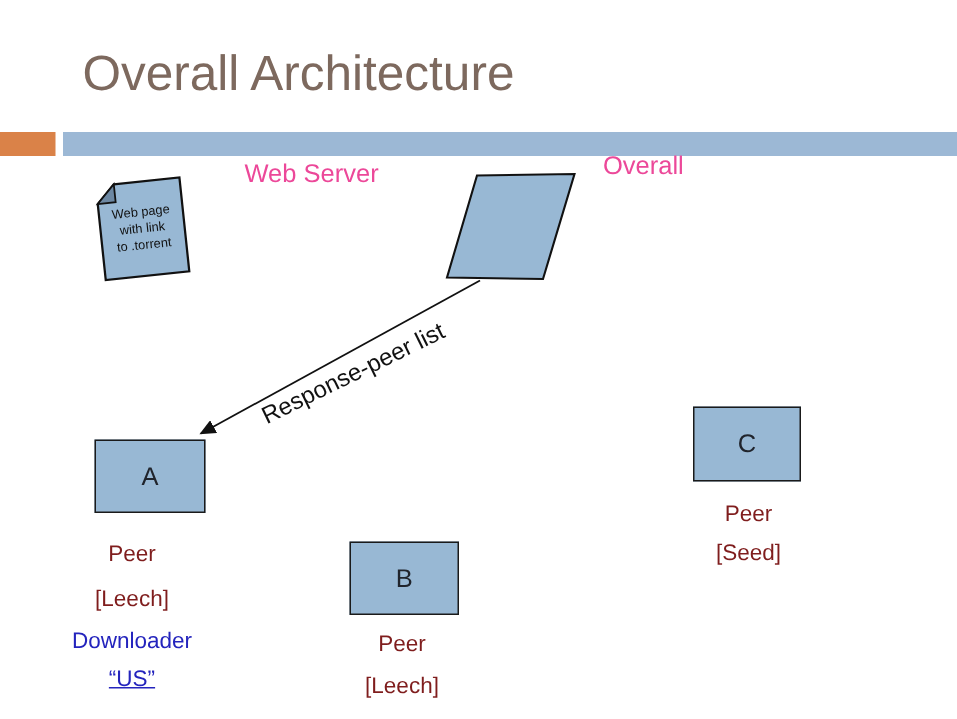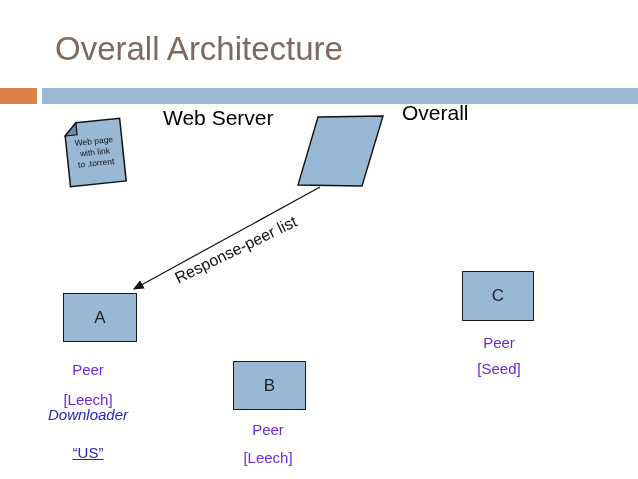--- a/index.html
+++ b/index.html
@@ -15,21 +15,21 @@
     white-space:nowrap;
   }
   .bar-orange{
     position:absolute;left:0;top:88px;width:37px;height:16px;background:#da8248;
   }
   .bar-blue{
     position:absolute;left:42px;top:88px;width:596px;height:16px;background:#9cb8d5;
   }
   .diagram-svg{position:absolute;left:0;top:0;width:638px;height:479px;}
   .label{
-    position:absolute;color:#000000;font-size:21px;white-space:nowrap;
+    position:absolute;color:#ec4899;font-size:17px;white-space:nowrap;
   }
   .note-text{
     position:absolute;left:67px;top:121px;width:56px;height:63px;
     transform:rotate(-6deg);transform-origin:50% 50%;
     display:flex;flex-direction:column;justify-content:center;align-items:center;
     font-size:8.5px;line-height:1.3;color:#111;text-align:center;
   }
   .arrow-label{
     position:absolute;left:151px;top:241px;width:170px;text-align:center;
     transform:rotate(-26deg);
@@ -38,21 +38,21 @@
   .node-box{
     position:absolute;background:#98b8d4;border:1px solid #1a1a1a;
     display:flex;align-items:center;justify-content:center;
     font-size:17px;color:#20242c;
   }
   .box-a{left:63px;top:293px;width:72px;height:47px;}
   .box-b{left:233px;top:361px;width:71px;height:47px;}
   .box-c{left:462px;top:271px;width:70px;height:48px;}
   .caption{
     position:absolute;width:160px;text-align:center;
-    font-size:15px;color:#6d28d9;white-space:nowrap;
+    font-size:15px;color:#7f1d1d;white-space:nowrap;
   }
   .caption.blue{color:#2424bd;}
   .col-a{left:8px;}
   .col-b{left:188px;}
   .col-c{left:419px;}
 </style>
 </head>
 <body>
 
 <div class="slide">
@@ -95,21 +95,21 @@
   </div>
   <div class="node-box box-b">
     <span>B</span>
   </div>
   <div class="node-box box-c">
     <span>C</span>
   </div>
 
   <div class="caption col-a" style="top:361px;">Peer</div>
   <div class="caption col-a" style="top:391px;">[Leech]</div>
-  <div class="caption col-a blue" style="top:406px;font-style:italic;">Downloader</div>
+  <div class="caption col-a blue" style="top:419px;">Downloader</div>
   <div class="caption col-a blue" style="top:444px;text-decoration:underline;">“US”</div>
 
   <div class="caption col-b" style="top:421px;">Peer</div>
   <div class="caption col-b" style="top:449px;">[Leech]</div>
 
   <div class="caption col-c" style="top:334px;">Peer</div>
   <div class="caption col-c" style="top:360px;">[Seed]</div>
 
 </div>
 

